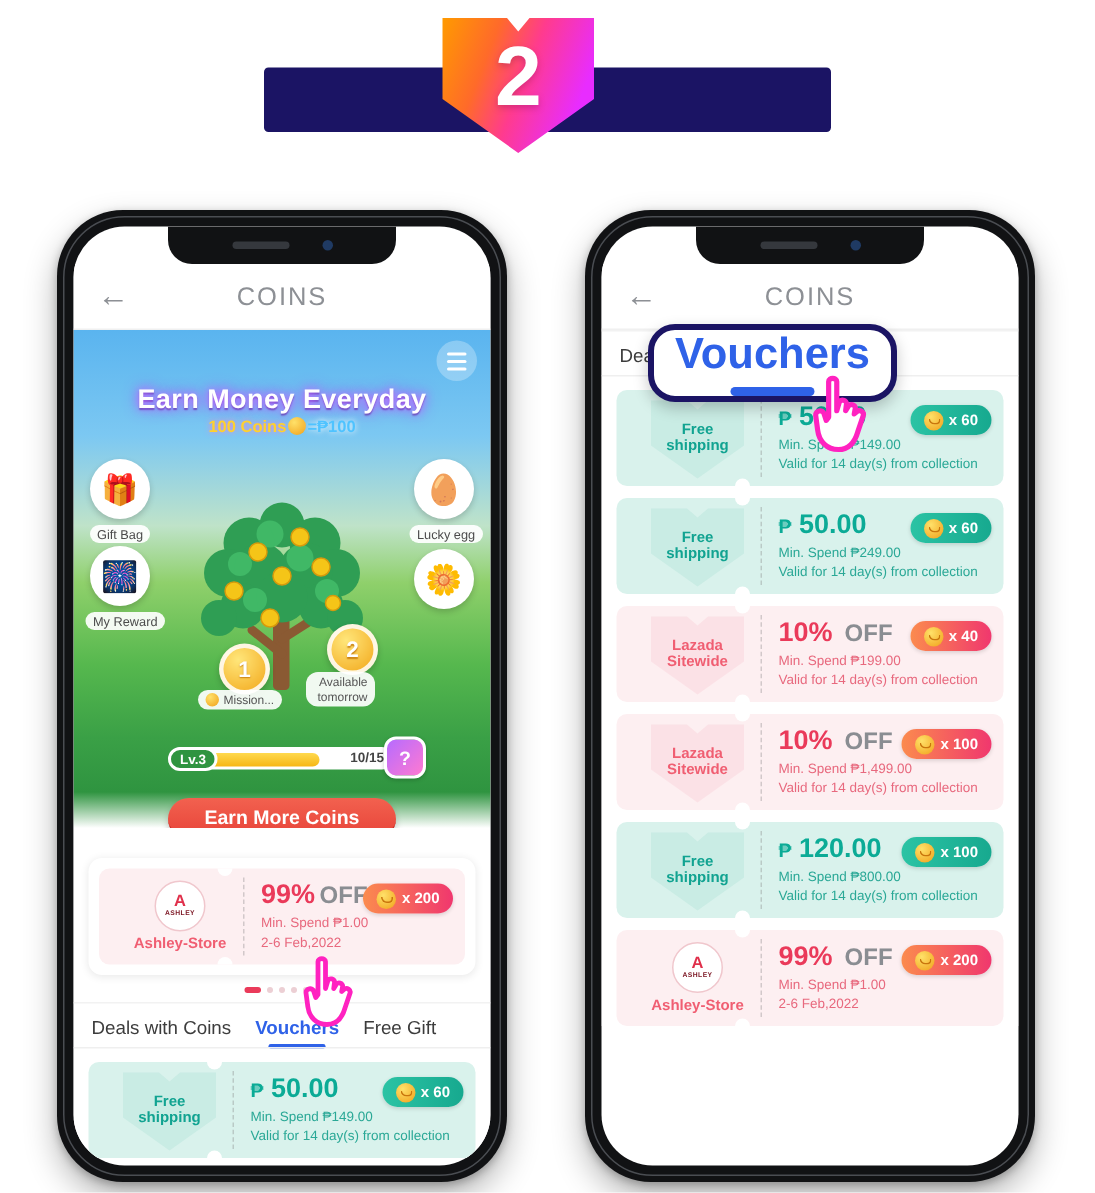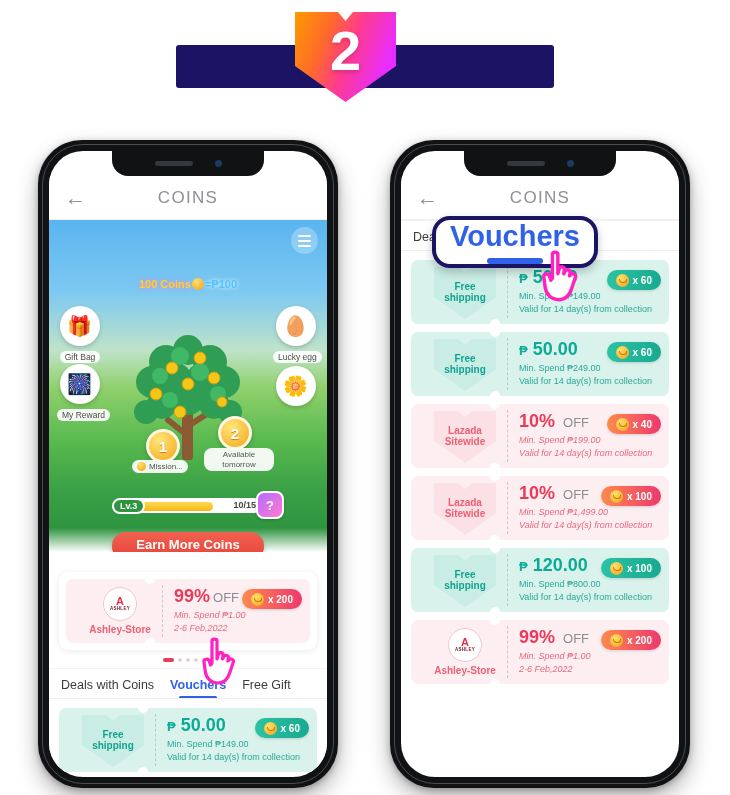--- a/index.html
+++ b/index.html
@@ -154,21 +154,21 @@
     text-shadow: 0 1px 1px rgba(190,110,0,.8);
   }
   .mc1 { left: 97px; top: 209px; }
   .mc2 { left: 169px; top: 196px; }
   .mission-lbl {
     position: absolute; padding: 2px 5px; border-radius: 8px;
     background: rgba(255,255,255,.92); font-size: 8px; color: #555;
     white-space: nowrap; display: flex; align-items: center; gap: 3px;
   }
   .ml1 { left: 83px; top: 240px; }
-  .ml2 { left: 155px; top: 228px; width: 70px; text-align: center; line-height: 1.2; white-space: normal; }
+  .ml2 { left: 155px; top: 228px; width: 46px; text-align: right; line-height: 1.2; white-space: normal; }
   .ml-coin {
     width: 9px; height: 9px; border-radius: 50%; flex: none;
     background: radial-gradient(circle at 35% 30%, #ffe169, #f0a01a);
   }
 
   
   .levelwrap { position: relative; height: 60px; background: linear-gradient(#3aa046, #2f9440 60%, #ffffff 100%); }
   .lvl-row { position: absolute; left: 0; top: 6px; width: 100%; display: flex; justify-content: center; align-items: center; }
   .lvl-bar {
     position: relative; width: 148px; height: 15px; border-radius: 8px;
@@ -231,25 +231,25 @@
   .mint .vleft-txt { color: #11a391; }
   .pink .vleft-txt { color: #f05e72; }
   .vdash {
     width: 0; flex: none; border-left: 1.5px dashed rgba(130,130,130,.35);
     margin: 6px 0;
   }
   .vright { flex: 1; position: relative; padding: 8px 8px 8px 11px; }
   .vamount { font-size: 18px; font-weight: bold; line-height: 1.1; }
   .mint .vamount { color: #0bab96; }
   .pink .vamount { color: #ea3a5a; }
-  .vamount .unit { font-size: 13px; font-weight: normal; color: #8a8d92; margin-left: 3px; }
+  .vamount .unit { font-size: 16px; font-weight: bold; color: #8a8d92; margin-left: 3px; }
   .vamount .peso { font-size: 13px; }
   .vline { font-size: 9px; margin-top: 3px; }
   .mint .vline { color: #2aa896; }
-  .pink .vline { color: #e8697e; font-style: italic; }
+  .pink .vline { color: #e8697e; }
   .vpill {
     position: absolute; right: 8px; top: 10px;
     height: 20px; border-radius: 11px; padding: 0 9px;
     display: flex; align-items: center; gap: 4px;
     color: #fff; font-size: 10px; font-weight: bold;
     box-shadow: 0 1px 3px rgba(0,0,0,.15);
   }
   .mint .vpill { background: linear-gradient(90deg,#2bc3a4,#17a98f); }
   .pink .vpill { background: linear-gradient(90deg,#fb8b4e,#f0376e); }
   .vpill .pcoin {
@@ -342,20 +342,21 @@
       <div class="appbar-title">COINS</div>
     </div>
 
     <div class="game">
       <div class="menu-btn">
           <i></i>
           <i></i>
           <i></i>
         </div>
 
+      <div class="game-title">Earn Money Everyday</div>
       <div class="game-sub">
         <span class="c1">100 Coins</span><span class="sub-coin"></span><span class="c2">=₱100</span>
       </div>
 
       <div class="side-icon si-giftbag">
         <div class="bubble">🎁</div>
         <span class="lbl">Gift Bag</span>
       </div>
       <div class="side-icon si-reward">
         <div class="bubble">🎆</div>

